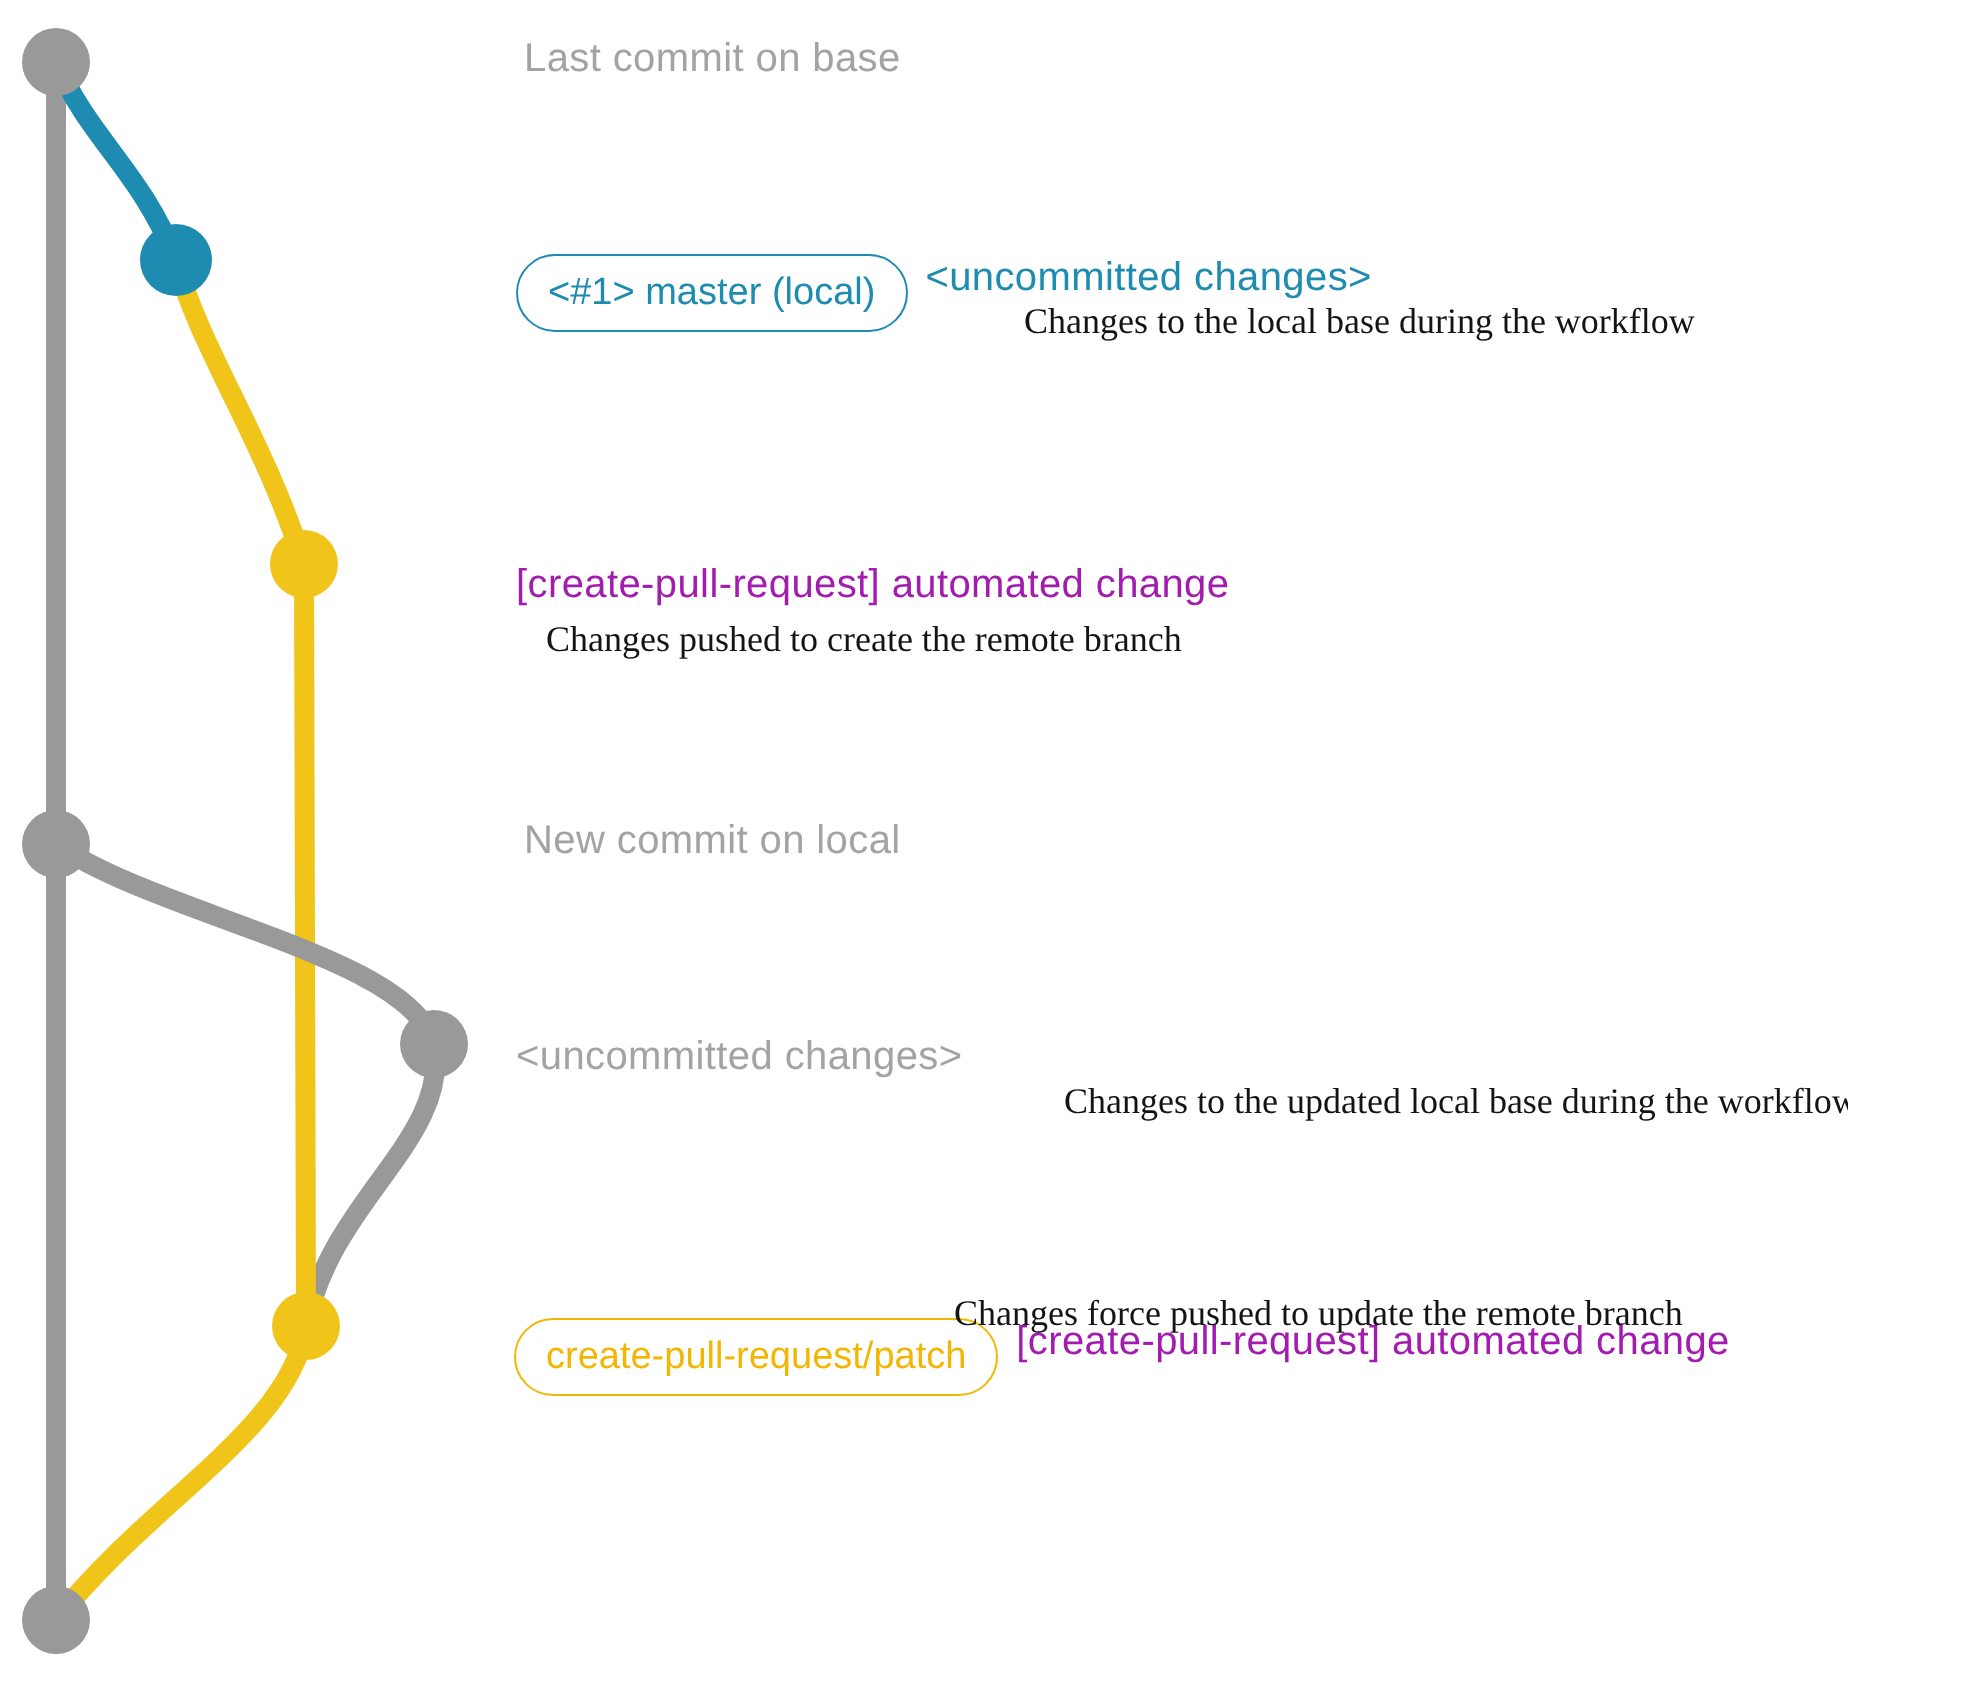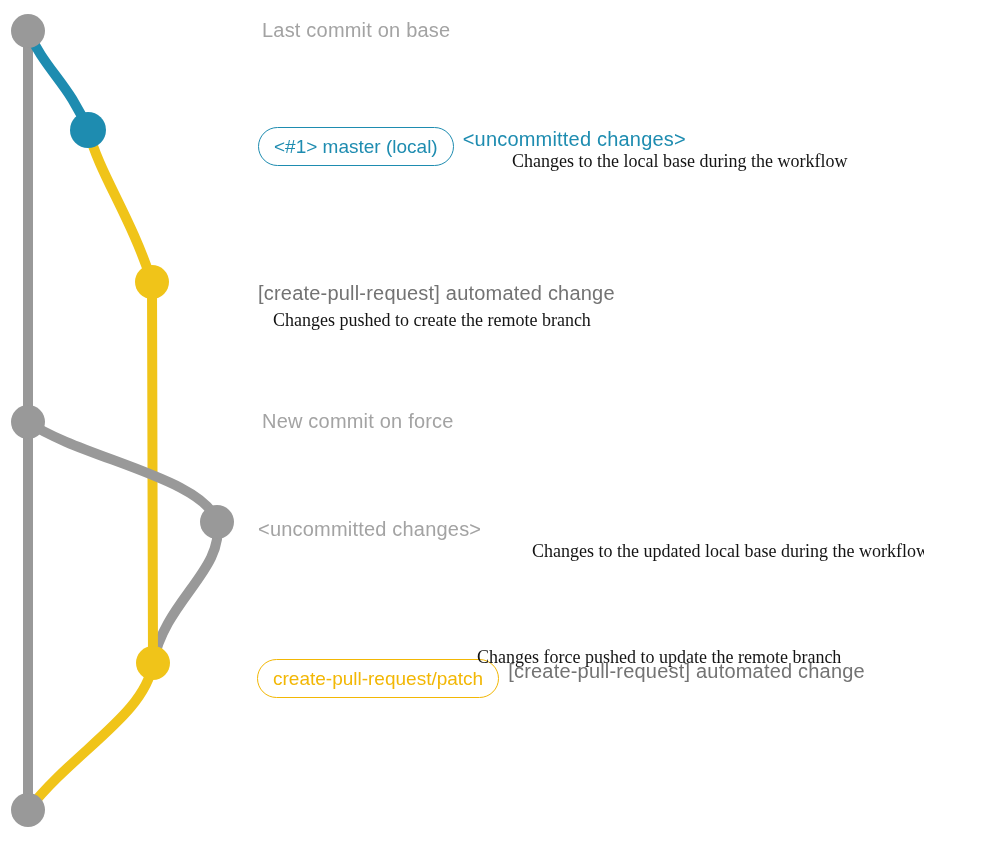--- a/index.html
+++ b/index.html
@@ -18,21 +18,21 @@
   .row { display: flex; align-items: center; }
 
   .title {
     font-size: 20px;
     color: #a3a3a3;
     letter-spacing: 0.2px;
   }
   .heading { font-size: 20px; letter-spacing: 0.2px; margin-top: 16px; }
   .heading.blue   { color: #1e8cb0; }
   .heading.gray   { color: #a3a3a3; }
-  .heading.yellow { color: #737373; }
+  .heading.yellow { color: #a21caf; }
 
   .desc {
     font-family: "Liberation Serif", serif;
     font-size: 18px;
     color: #141414;
     white-space: nowrap;
   }
 
   .pill {
     display: inline-block;
@@ -86,21 +86,21 @@
 
   <div class="vc row gap8" style="left:258px; top:131px;">
     <span class="pill blue">&lt;#1&gt; master (local)</span>
     <span class="heading blue">&lt;uncommitted changes&gt;</span>
   </div>
   <div class="vc desc" style="left:512px; top:161px;">Changes to the local base during the workflow</div>
 
   <div class="vc heading yellow" style="left:258px; top:277px;">[create-pull-request] automated change</div>
   <div class="vc desc" style="left:273px; top:320px;">Changes pushed to create the remote branch</div>
 
-  <div class="vc title" style="left:262px; top:421px;">New commit on force</div>
+  <div class="vc title" style="left:262px; top:421px;">New commit on local</div>
 
   <div class="vc row gap8" style="left:258px; top:521px;">
     <span class="heading gray">&lt;uncommitted changes&gt;</span>
   </div>
   <div class="vc desc" style="left:532px; top:551px;">Changes to the updated local base during the workflow</div>
 
   <div class="vc row gap8" style="left:257px; top:663px;">
     <span class="pill yellow">create-pull-request/patch</span>
     <span class="heading yellow">[create-pull-request] automated change</span>
   </div>

